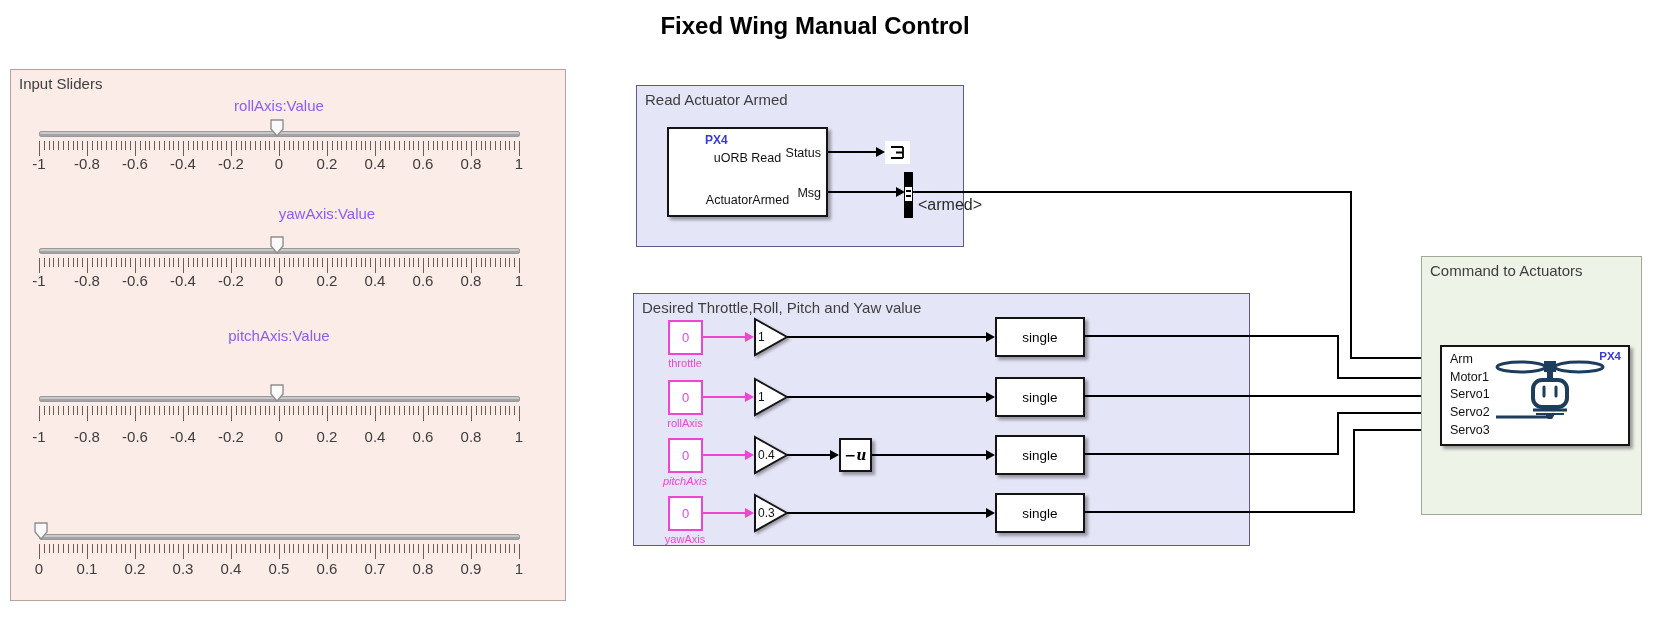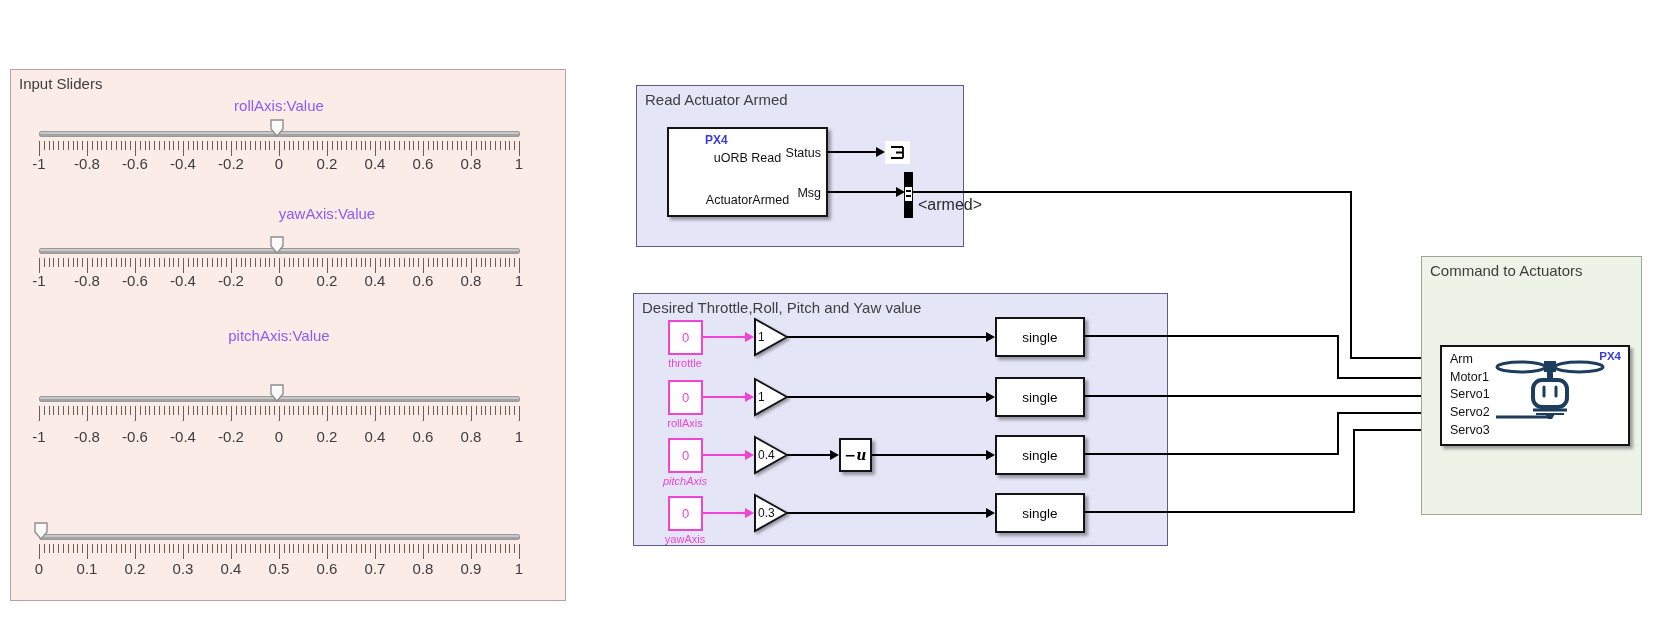--- a/index.html
+++ b/index.html
@@ -49,20 +49,21 @@
   .negu{font-family:"DejaVu Serif",serif;font-style:italic;font-weight:600;font-size:14px;
         display:flex;align-items:center;justify-content:center;}
   .portlbl{position:absolute;left:8px;font-size:12.5px;color:#111;height:14px;line-height:14px;}
   .buslabel{position:absolute;font-size:16px;color:#2b2b2b;white-space:nowrap;}
 </style>
 </head>
 <body>
 
 <div class="stage">
 
+  <div class="page-title">Fixed Wing Manual Control</div>
 
   <div class="panel panel-pink" style="left:10px;top:69px;width:556px;height:532px;">
     <div class="panel-title">Input Sliders</div>
 
     <div class="slider-label" style="top:27px;">rollAxis:Value</div>
     <div class="track" style="top:61px;"></div>
     <svg class="thumb" style="left:259px;top:49px;" viewBox="0 0 14 18">
         <path d="M1,1 H13 V10 L7,17 L1,10 Z" fill="#fafafa" stroke="#8f8f8f" stroke-width="1.4"></path>
       </svg>
     <div class="ruler" style="top:71px;"></div>
@@ -163,21 +164,21 @@
   <div class="wire h" style="left:828px;top:191px;width:70px;"></div>
   <div class="arrow" style="left:896px;top:187px;"></div>
   <div class="abs" style="left:904px;top:172px;width:9px;height:46px;background:#000;">
     <div class="abs" style="left:1px;top:15px;width:7px;height:14px;background:#fff;">
       <div class="abs" style="left:1px;top:3px;width:5px;height:2px;background:#000;"></div>
       <div class="abs" style="left:1px;top:8px;width:5px;height:2px;background:#000;"></div>
     </div>
   </div>
   <div class="buslabel" style="left:918px;top:196px;">&lt;armed&gt;</div>
 
-  <div class="panel panel-lav" style="left:633px;top:293px;width:535px;height:253px;">
+  <div class="panel panel-lav" style="left:633px;top:293px;width:617px;height:253px;">
     <div class="panel-title">Desired Throttle,Roll, Pitch and Yaw value</div>
 
     <div class="const" style="left:34px;top:26px;width:35px;height:35px;">
       <span>0</span>
       </div>
     <div class="sig-name" style="left:0px;top:63px;">throttle</div>
     <div class="wire h m" style="left:69px;top:42px;width:44px;"></div>
     <div class="arrow m" style="left:111px;top:38px;"></div>
     <div class="gain" style="left:120px;top:23px;width:34px;height:40px;">
       <svg width="34" height="40" viewBox="0 0 34 40">

